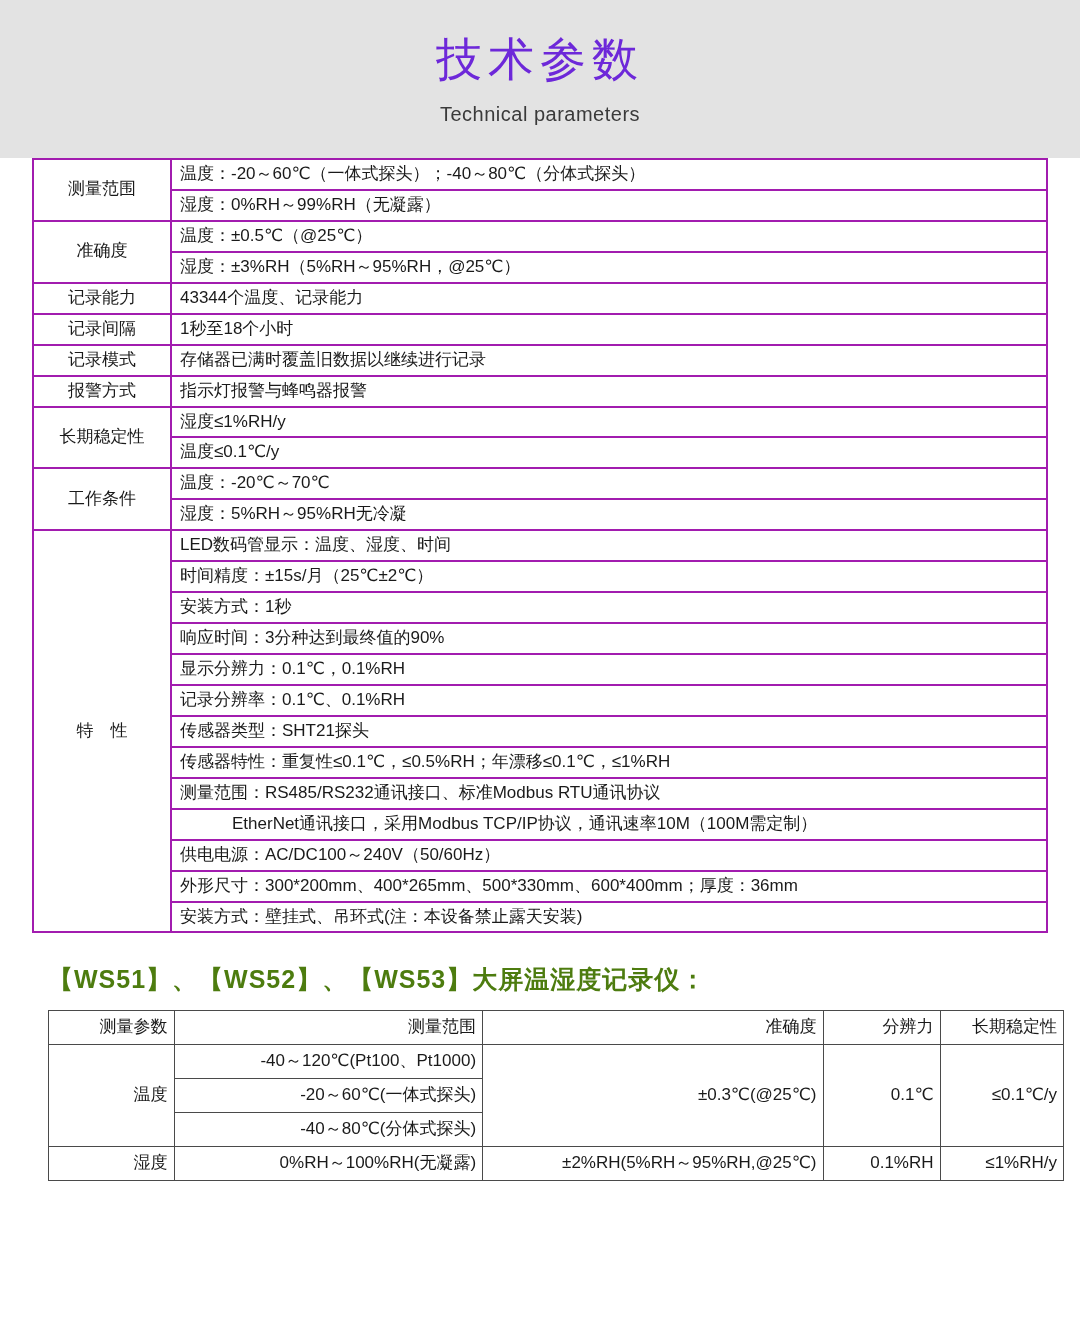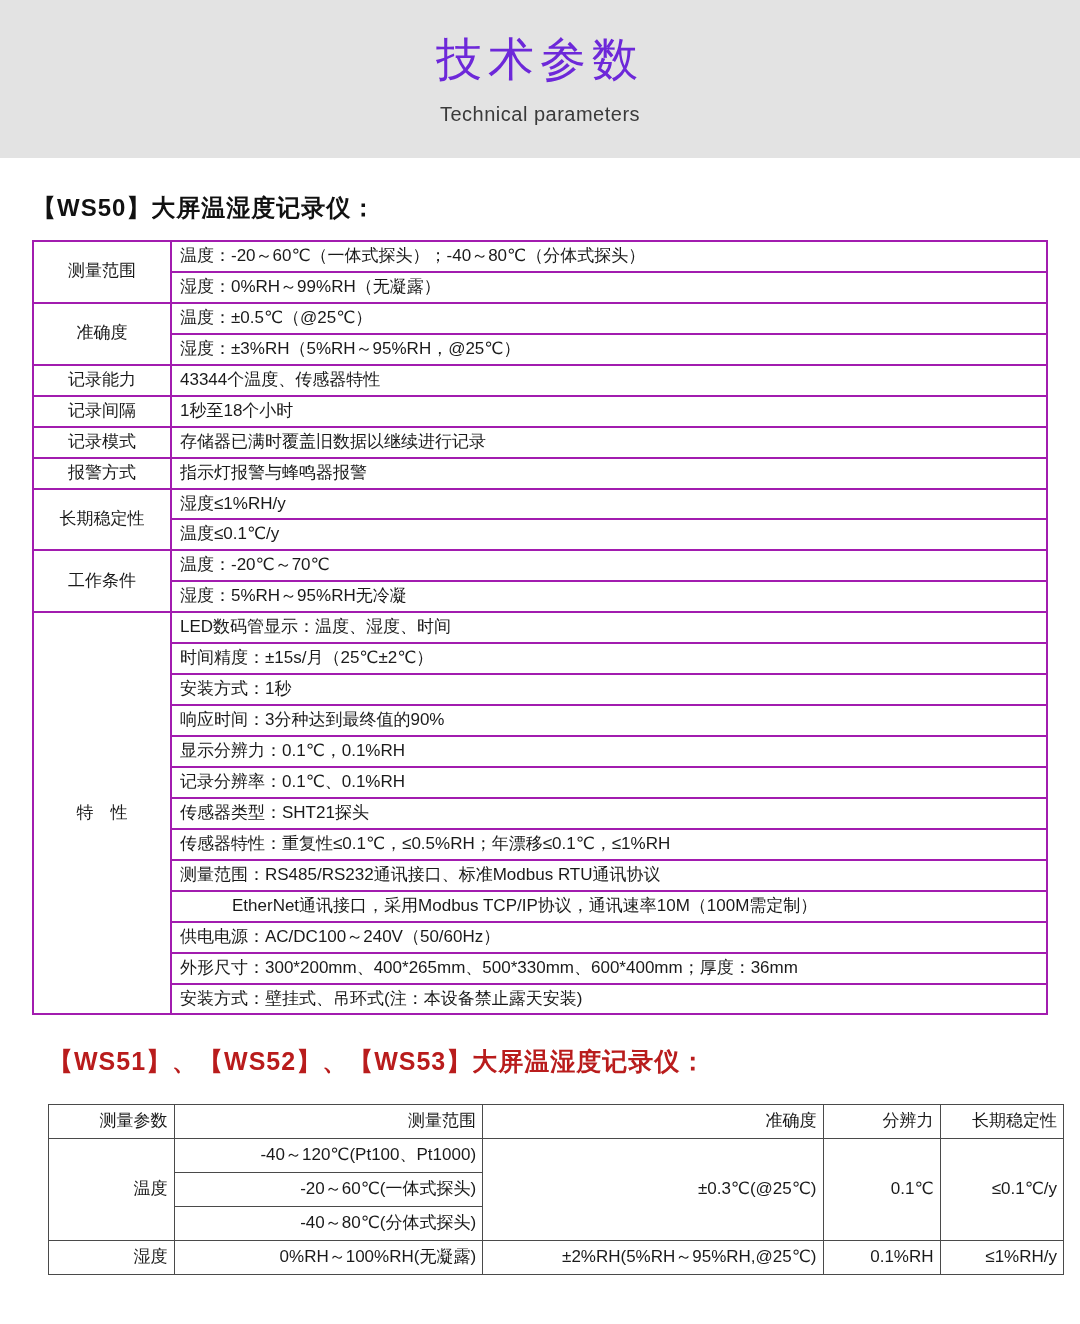--- a/index.html
+++ b/index.html
@@ -46,22 +46,22 @@
   .section-title {
     font-size: 24px;
     font-weight: bold;
     color: #111;
     margin: 34px 0 16px 0;
     letter-spacing: 1px;
   }
   .section-title-2 {
     font-size: 25px;
     font-weight: bold;
-    color: #b91c1c;
-    margin: 30px 0 26px 16px;
+    color: #4d7c0f;
+    margin: 30px 0 14px 16px;
     letter-spacing: 1px;
   }
 
   table.spec {
     border-collapse: collapse;
     width: 1016px;
     table-layout: fixed;
     margin: 0;
   }
   table.spec td, table.spec th {
@@ -106,21 +106,20 @@
 </head>
 <body>
 
 <div class="header-band">
   <div class="header-title">技术参数</div>
   <div class="header-sub">Technical parameters</div>
 </div>
 
 <div class="content">
 
-  <div class="section-title">【WS50】大屏温湿度记录仪：</div>
 
   <table class="spec">
     <tbody>
       <tr>
         <td class="lbl" rowspan="2">测量范围</td>
         <td class="val">温度：-20～60℃（一体式探头）；-40～80℃（分体式探头）</td>
       </tr>
       <tr>
         <td class="val">湿度：0%RH～99%RH（无凝露）</td>
       </tr>
@@ -128,21 +127,21 @@
       <tr>
         <td class="lbl" rowspan="2">准确度</td>
         <td class="val">温度：±0.5℃（@25℃）</td>
       </tr>
       <tr>
         <td class="val">湿度：±3%RH（5%RH～95%RH，@25℃）</td>
       </tr>
 
       <tr>
         <td class="lbl">记录能力</td>
-        <td class="val">43344个温度、传感器特性</td>
+        <td class="val">43344个温度、记录能力</td>
       </tr>
       <tr>
         <td class="lbl">记录间隔</td>
         <td class="val">1秒至18个小时</td>
       </tr>
       <tr>
         <td class="lbl">记录模式</td>
         <td class="val">存储器已满时覆盖旧数据以继续进行记录</td>
       </tr>
       <tr>

